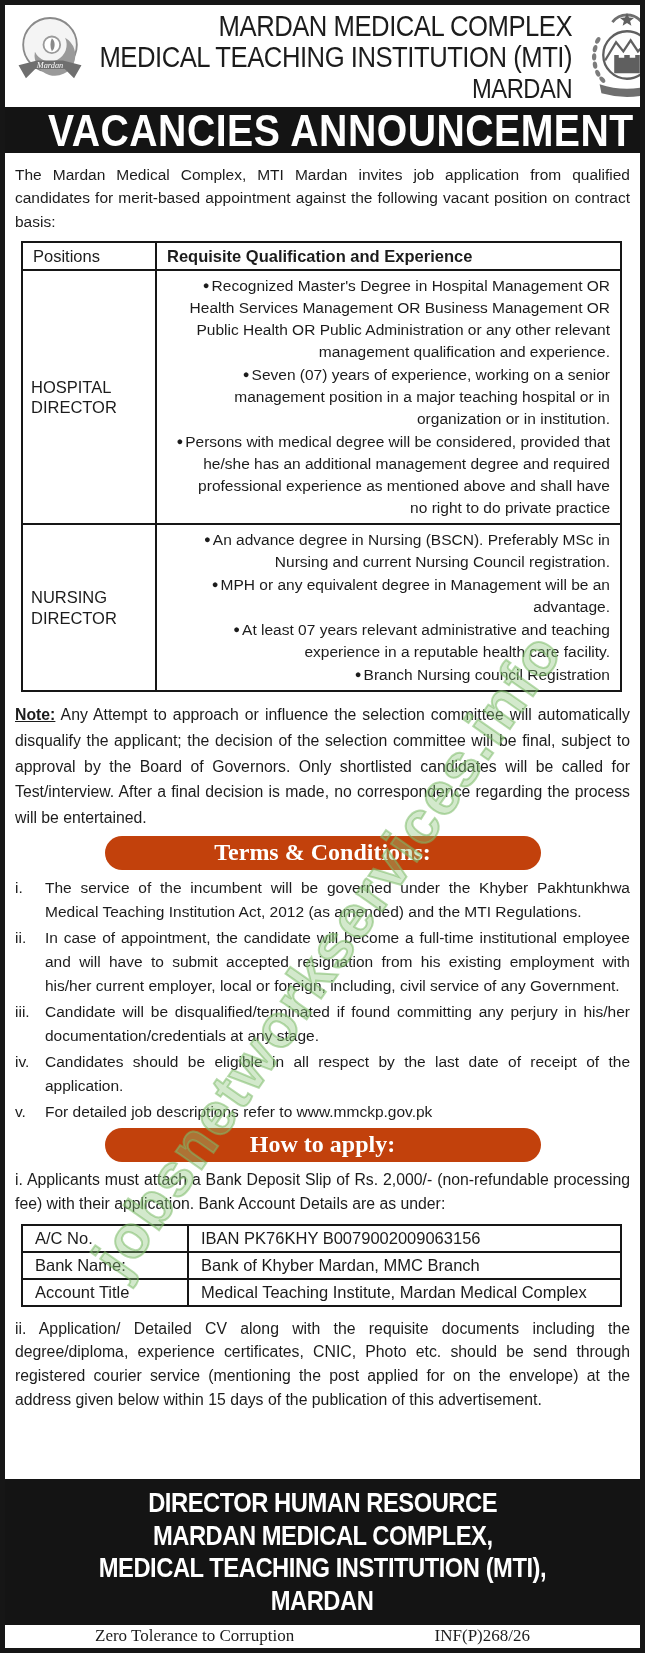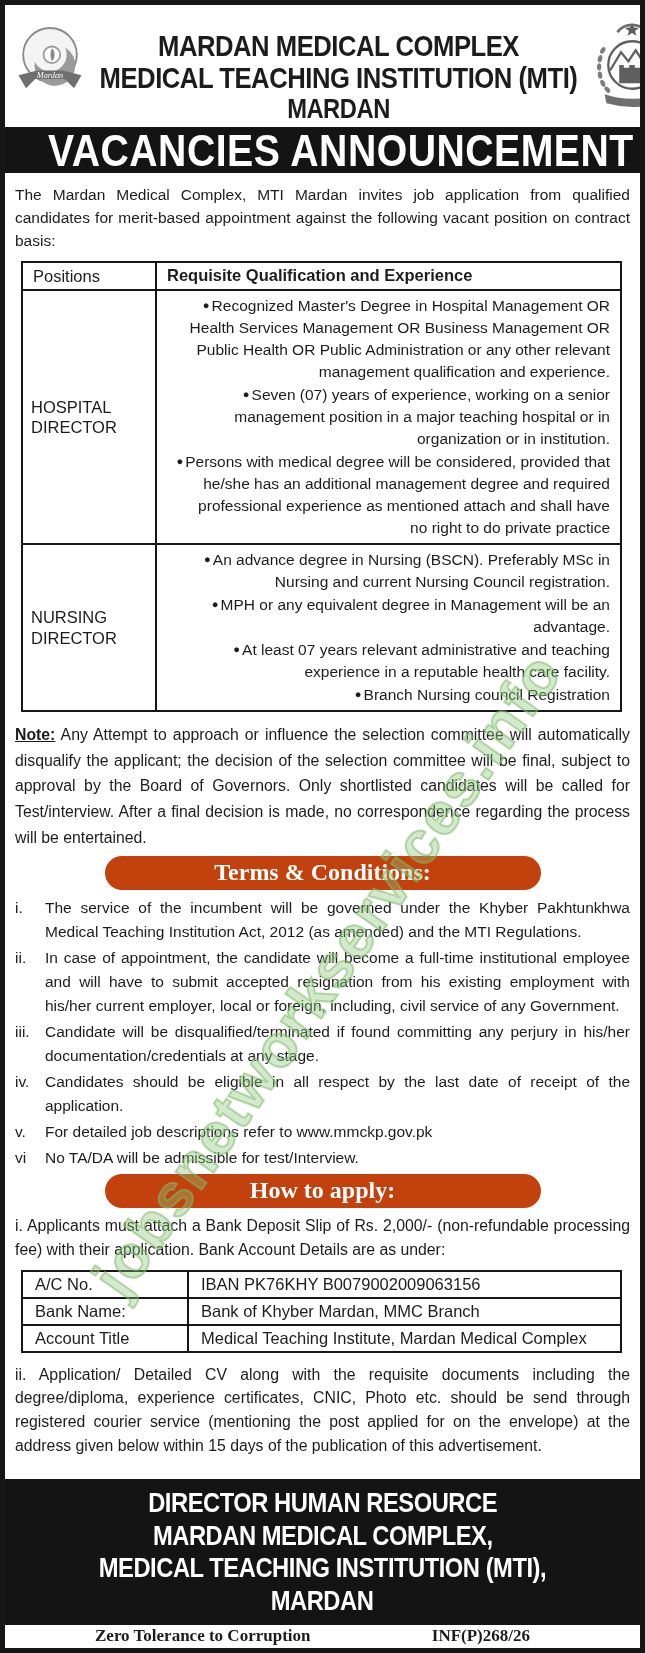--- a/index.html
+++ b/index.html
@@ -6,21 +6,21 @@
   .page{
     width:645px;height:1653px;box-sizing:border-box;
     background:#fff;border:5px solid #161616;
     position:relative;overflow:hidden;
     display:flex;flex-direction:column;
     font-family:"Liberation Sans",sans-serif;color:#1c1c1c;
   }
   
   .header{display:flex;align-items:center;padding:4px 8px 2px;background:#fff;}
   .logo{flex:none;}
-  .title-block{flex:1;text-align:center;font-weight:700;letter-spacing:-0.5px;line-height:1.1;margin-top:21px;}
+  .title-block{flex:1;text-align:right;font-weight:400;letter-spacing:-0.5px;line-height:1.1;}
   .title-l1{font-size:27px;transform:scale(0.95,1.12);}
   .title-l2{font-size:27px;transform:scale(0.95,1.12);}
   .title-l3{font-size:25px;transform:scale(0.95,1.12);}
   .title-block div{display:block;margin:2px 0;}
   .title-block span{display:inline-block;white-space:nowrap;}
   
   .banner{background:#141414;color:#fff;text-align:right;height:46px;line-height:46px;flex:none;}
   .banner span{display:inline-block;font-size:40px;font-weight:800;letter-spacing:0.5px;transform:scale(0.98,1.12);}
   
   .content{flex:1;overflow:hidden;padding:6px 10px 0;position:relative;}
@@ -49,21 +49,21 @@
   
   .apply-para{font-size:15.8px;line-height:1.5;text-align:justify;margin:2px 0 8px;}
   .bank-table{width:calc(100% - 14px);margin:2px 8px 10px 6px;border:2px solid #161616;}
   .bank-table td{border:2px solid #161616;padding:3px 12px;font-size:16.5px;font-weight:400;}
   .bank-label{width:140px;}
   
   .footer-block{background:#141414;color:#fff;text-align:center;padding:7px 0 6px;flex:none;}
   .footer-block div{font-size:25px;font-weight:700;letter-spacing:-0.5px;line-height:1.3;}
   .footer-block span{display:inline-block;transform:scale(0.95,1.1);}
   .bottom-bar{background:#fff;display:flex;align-items:center;justify-content:space-between;
-              padding:1px 110px 2px 90px;font-family:"Liberation Serif",serif;font-weight:700;
+              padding:1px 110px 2px 90px;font-family:"Liberation Serif",serif;font-weight:400;
               font-size:17px;flex:none;border-top:3px solid #141414;}
   
   .watermark{
     position:absolute;left:-60px;top:770px;width:760px;text-align:center;
     transform:rotate(-55deg);pointer-events:none;z-index:5;
     font-size:60px;font-weight:700;letter-spacing:2px;
     color:rgba(139,196,120,0.38);
     -webkit-text-stroke:2px rgba(125,188,105,0.55);
   }
 </style>
@@ -129,21 +129,21 @@
           <tr>
         <th class="pos-col">Positions</th>
         <th>Requisite Qualification and Experience</th>
       </tr>
       <tr>
         <td class="pos-col">HOSPITAL DIRECTOR</td>
         <td>
           <ul class="qual-list">
             <li>Recognized Master's Degree in Hospital Management OR Health Services Management OR Business Management OR Public Health OR Public Administration or any other relevant management qualification and experience.</li>
             <li>Seven (07) years of experience, working on a senior management position in a major teaching hospital or in organization or in institution.</li>
-            <li>Persons with medical degree will be considered, provided that he/she has an additional management degree and required professional experience as mentioned attach and shall have no right to do private practice</li>
+            <li>Persons with medical degree will be considered, provided that he/she has an additional management degree and required professional experience as mentioned above and shall have no right to do private practice</li>
           </ul>
         </td>
       </tr>
       <tr>
         <td class="pos-col">NURSING DIRECTOR</td>
         <td>
           <ul class="qual-list">
             <li>An advance degree in Nursing (BSCN). Preferably MSc in Nursing and current Nursing Council registration.</li>
             <li>MPH or any equivalent degree in Management will be an advantage.</li>
             <li>At least 07 years relevant administrative and teaching experience in a reputable health care facility.</li>
@@ -172,24 +172,20 @@
         <span class="term-text">Candidate will be disqualified/terminated if found committing any perjury in his/her documentation/credentials at any stage.</span>
       </div>
       <div class="term">
         <span class="term-num">iv.</span>
         <span class="term-text">Candidates should be eligible in all respect by the last date of receipt of the application.</span>
       </div>
       <div class="term">
         <span class="term-num">v.</span>
         <span class="term-text">For detailed job descriptions refer to www.mmckp.gov.pk</span>
       </div>
-      <div class="term">
-        <span class="term-num">vi</span>
-        <span class="term-text">No TA/DA will be admissible for test/Interview.</span>
-      </div>
     </div>
 
     <div class="pill">How to apply:</div>
 
     <p class="apply-para">i. Applicants must attach a Bank Deposit Slip of Rs. 2,000/- (non-refundable processing fee) with their application. Bank Account Details are as under:</p>
 
     <table class="bank-table">
       <tbody>
           <tr>
         <td class="bank-label">A/C No.</td>

